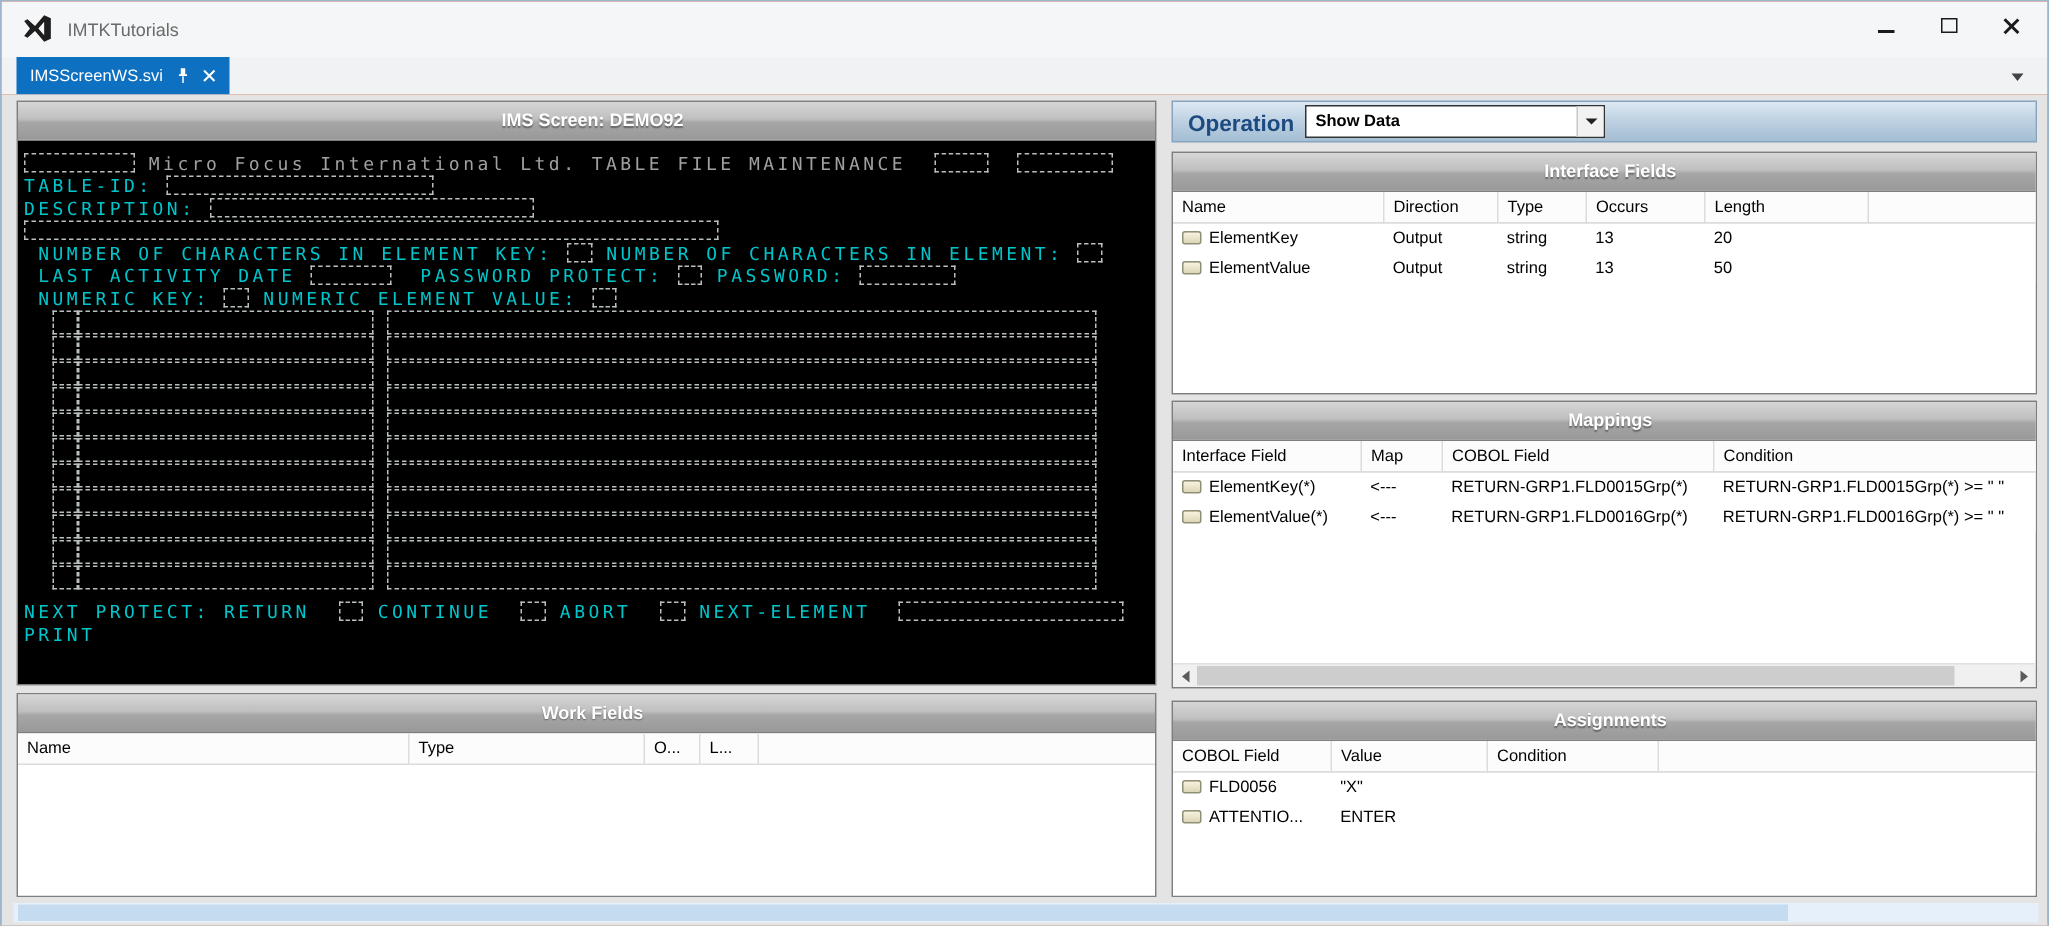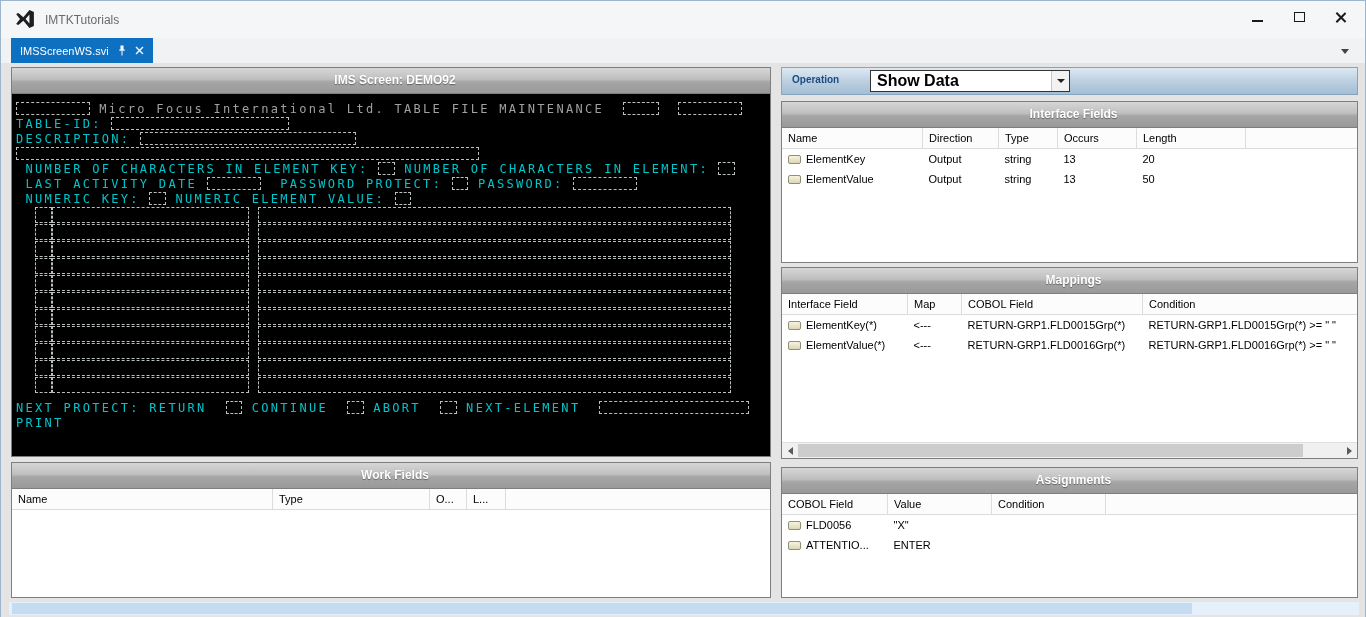--- a/index.html
+++ b/index.html
@@ -34,23 +34,23 @@
   .terminal{position:absolute;top:26px;left:0;right:0;bottom:0;background:#000;font-family:"DejaVu Sans Mono",monospace;font-size:12px;letter-spacing:2.3px;color:#00c5cb;padding:8px 0 0 4px;overflow:hidden;}
   .tline{height:15px;line-height:15px;white-space:pre;}
   .tline.grid{height:17px;line-height:17px;}
   .tline.gap{margin-top:7px;}
   .tfield{display:inline-block;border:1px dashed #b9bfbf;height:13px;box-sizing:border-box;vertical-align:middle;position:relative;top:-1px;}
   .grid .tfield{height:16px;}
   .dim{color:#a0a0a0;}
 
   
   .op-bar{position:absolute;left:780px;top:4px;width:577px;height:28px;background:linear-gradient(#dde9f3 0%,#bcd0e1 50%,#a4bed3 100%);border:1px solid #88a3bd;box-sizing:border-box;}
-  .op-label{position:absolute;left:10px;top:6px;font-size:10px;font-weight:bold;color:#1d4a80;}
+  .op-label{position:absolute;left:10px;top:6px;font-size:15px;font-weight:bold;color:#1d4a80;}
   .combo{position:absolute;left:88px;top:2px;width:200px;height:22px;background:#fff;border:1px solid #333;box-sizing:border-box;display:flex;align-items:center;}
-  .combo-text{flex:1;font-size:16px;font-weight:bold;color:#000;padding-left:6px;}
+  .combo-text{flex:1;font-size:11px;font-weight:bold;color:#000;padding-left:6px;}
   .combo-btn{width:17px;height:100%;display:flex;align-items:center;justify-content:center;border-left:1px solid #c8c8c8;background:#f2f2f2;}
   .arr-down{width:0;height:0;border-left:4px solid transparent;border-right:4px solid transparent;border-top:4px solid #222;}
 
   
   table.grid-tbl{border-collapse:collapse;width:100%;table-layout:fixed;font-size:11px;background:#fff;}
   table.grid-tbl th{text-align:left;font-weight:normal;font-size:11px;color:#000;padding:3px 2px 3px 6px;height:14px;border-right:1px solid #dcdcdc;border-bottom:1px solid #dcdcdc;background:#fcfcfc;white-space:nowrap;overflow:hidden;}
   table.grid-tbl th.fill{border-right:none;}
   table.grid-tbl td{padding:3px 6px;height:14px;white-space:nowrap;overflow:hidden;color:#000;}
   .t-if th:nth-child(1){width:132px}.t-if th:nth-child(2){width:67px}.t-if th:nth-child(3){width:50px}.t-if th:nth-child(4){width:70px}.t-if th:nth-child(5){width:100px}
   .t-map th:nth-child(1){width:117px}.t-map th:nth-child(2){width:45px}.t-map th:nth-child(3){width:172px}.t-map th:nth-child(4){width:236px}

